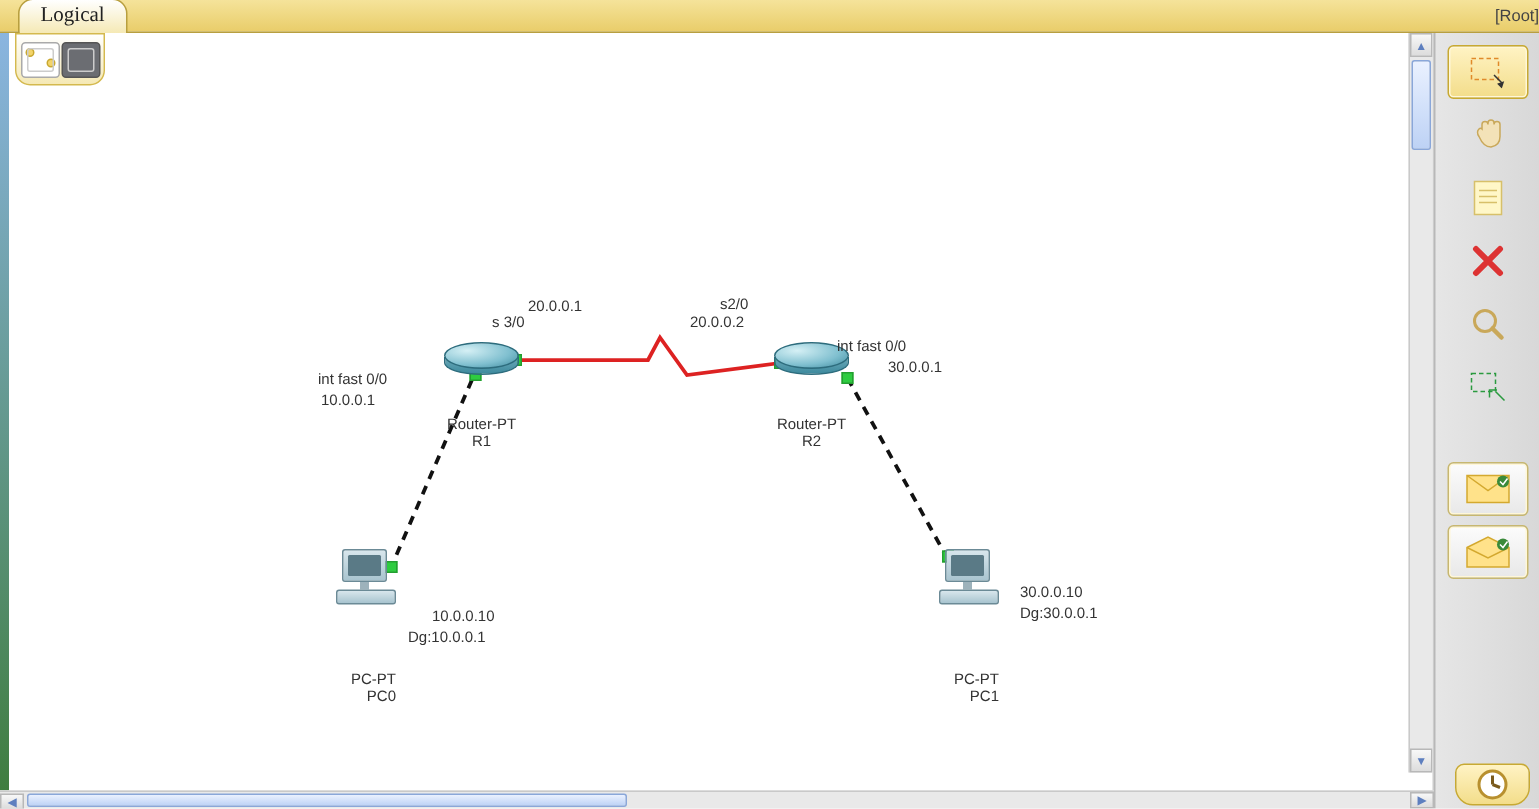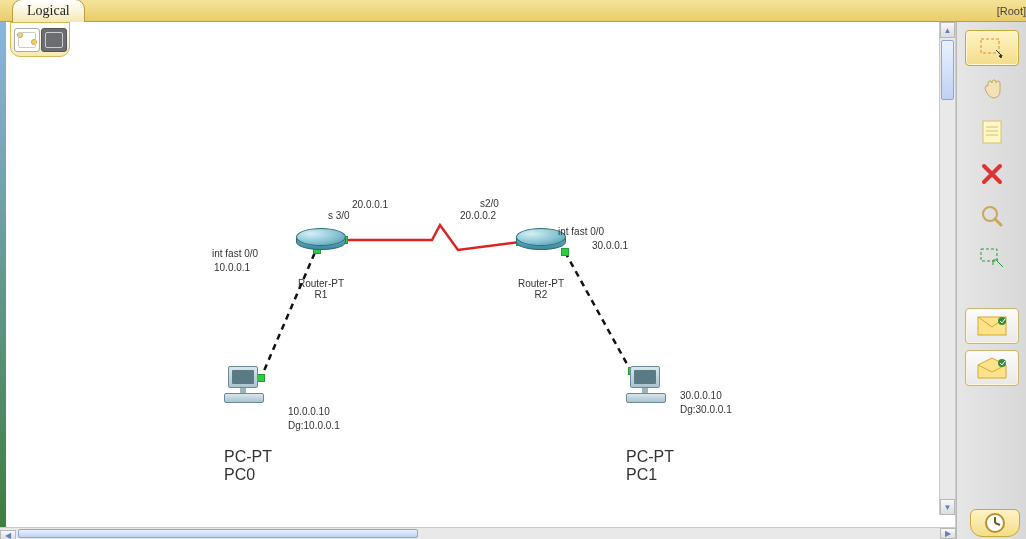--- a/index.html
+++ b/index.html
@@ -39,21 +39,21 @@
   .router-top { width: 50px; height: 18px; background: radial-gradient(ellipse at 30% 30%, #d5f0f5, #7fbfcf 60%, #3e8a9e); border-radius: 50%; border: 1px solid #2d6c7d; position:absolute; top:0; }
   .router-side { width: 50px; height: 12px; background: linear-gradient(#6ba9b8, #3e8a9e); border-radius: 0 0 25px 25px / 0 0 8px 8px; border: 1px solid #2d6c7d; border-top:none; position:absolute; top:10px; }
   .router-label { text-align: center; font-size: 10px; color: #333; margin-top: 26px; line-height: 1.1; }
 
   .pc { position: absolute; }
   .pc-body { position: relative; width: 40px; height: 40px; }
   .pc-mon { position:absolute; left:4px; top:0; width: 30px; height: 22px; background: linear-gradient(#d8e6ec, #a8c4cf); border: 1px solid #6b8a96; border-radius: 2px; }
   .pc-mon::after { content:""; position:absolute; left:3px; top:3px; right:3px; bottom:3px; background:#5a7a86; border-radius:1px; }
   .pc-stand { position:absolute; left:16px; top:22px; width:6px; height:5px; background:#9db2bb; }
   .pc-base { position:absolute; left:0; top:27px; width:40px; height:10px; background: linear-gradient(#d8e6ec, #a8c4cf); border: 1px solid #6b8a96; border-radius: 2px; }
-  .pc-label { text-align:left; font-size:16px; color:#333; margin-top:42px; line-height:1.1; }
+  .pc-label { text-align:right; font-size:10px; color:#333; margin-top:42px; line-height:1.1; }
 
   .txt { position: absolute; font-size: 10px; color: #333; white-space: nowrap; }
   .port-green { position:absolute; width:8px; height:8px; background:#2ecc40; border:1px solid #249e31; }
 
   .clock-tab { position: absolute; right: 6px; bottom: 2px; width: 50px; height: 28px; background: linear-gradient(#fff3c4,#f3dd8a); border: 1px solid #c7a933; border-radius: 6px 6px 12px 12px; display:flex; align-items:center; justify-content:center; }
 
   svg.link { position: absolute; top: 0; left: 0; pointer-events: none; }
   .seg-serial { stroke: #d22; stroke-width: 2.5; fill: none; }
   .seg-eth { stroke: #111; stroke-width: 2.5; stroke-dasharray: 6 5; fill: none; }
 </style>
@@ -127,21 +127,21 @@
         <div class="pc-mon"></div>
         <div class="pc-stand"></div>
         <div class="pc-base"></div>
       </div>
     <div class="pc-label">
       <span>PC-PT</span><br>
       <span>PC0</span>
     </div>
   </div>
   <div class="txt" style="left:288px; top:384px;">10.0.0.10</div>
-  <div class="txt" style="left:288px; top:398px;">Dg:10.0.0.1</div>
+  <div class="txt" style="left:272px; top:398px;">Dg:10.0.0.1</div>
 
   <div class="pc" style="left:626px; top:344px;">
     <div class="pc-body">
         <div class="pc-mon"></div>
         <div class="pc-stand"></div>
         <div class="pc-base"></div>
       </div>
     <div class="pc-label">
       <span>PC-PT</span><br>
       <span>PC1</span>

